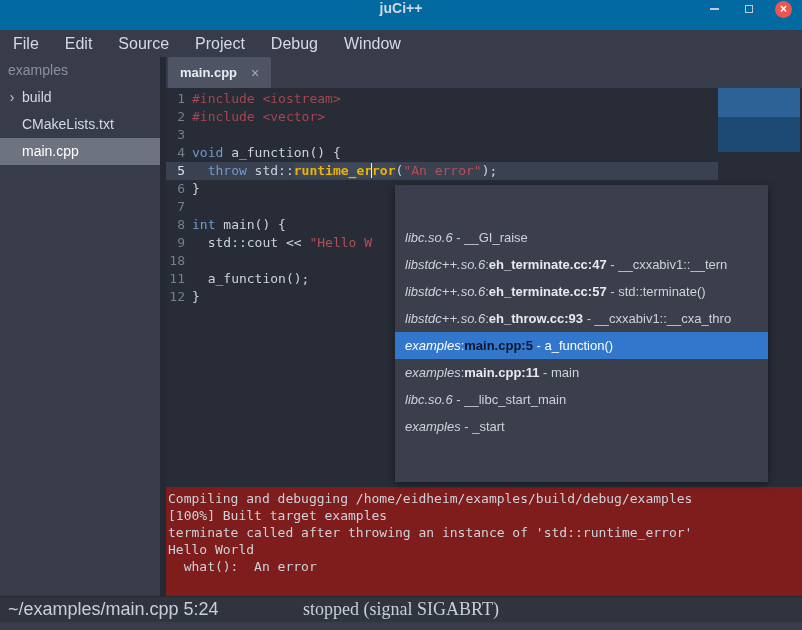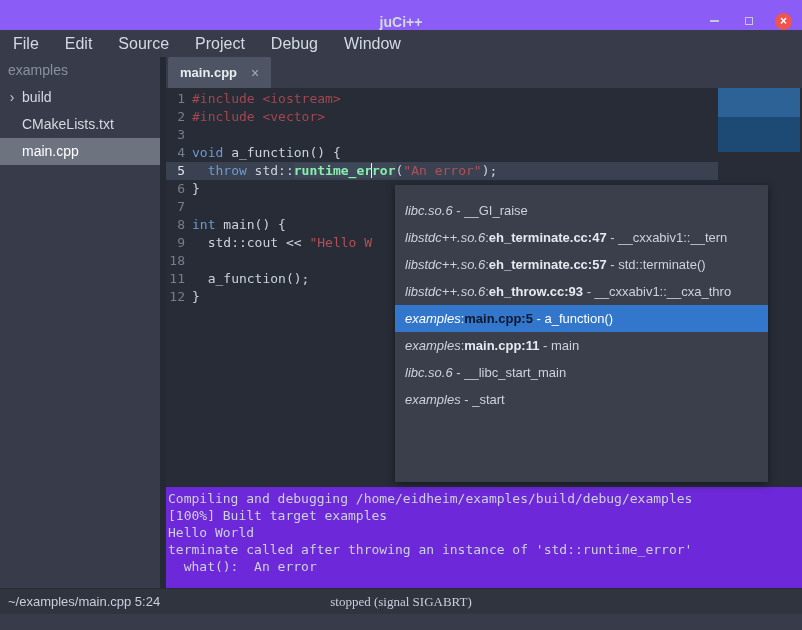--- a/index.html
+++ b/index.html
@@ -1,20 +1,20 @@
 <!DOCTYPE html>
 <html><head>
 <meta charset="utf-8">
 <style>
   *{margin:0;padding:0;box-sizing:border-box;}
   html,body{width:802px;height:630px;overflow:hidden;}
   body{position:relative;background:#383c4a;font-family:"Liberation Sans",sans-serif;color:#d3dae3;}
 
   
-  .titlebar{height:30px;background:#8b5cf6;position:relative;display:flex;align-items:flex-end;}
+  .titlebar{height:30px;background:#0369a1;position:relative;display:flex;align-items:flex-start;}
   .title{position:absolute;left:0;right:0;text-align:center;font-size:14px;font-weight:bold;color:#d3dae3;}
   .win-controls{margin-left:auto;display:flex;align-items:center;gap:17px;padding-right:10px;position:relative;z-index:2;}
   .wbtn{width:18px;height:18px;display:flex;align-items:center;justify-content:center;cursor:default;}
   .min-glyph{width:9px;height:2px;background:#c4c9d2;display:block;}
   .restore-glyph{width:8px;height:8px;border:1.5px solid #c4c9d2;display:block;}
   .wbtn.close{width:17px;height:17px;border-radius:50%;background:#f0544c;}
   .close-x{color:#fff;font-size:12px;font-weight:bold;line-height:17px;}
 
   
   .menubar{height:27px;background:#383c4a;display:flex;align-items:stretch;}
@@ -41,35 +41,35 @@
   .editor{height:399px;background:#272c37;position:relative;font-family:"DejaVu Sans Mono",monospace;font-size:13px;overflow:hidden;}
   .code-area{padding-top:2px;}
   .code-line{height:18px;line-height:18px;white-space:pre;}
   .code-line.current{background:linear-gradient(to right,#3a4150 0,#3a4150 552px,rgba(0,0,0,0) 552px);}
   .gutter{display:inline-block;width:26px;padding-right:7px;text-align:right;color:#767d8c;}
   .code-line.current .gutter{color:#dde2e9;}
   .tk-plain{color:#ccd3dd;}
   .tk-pp{color:#a4474f;text-align:center;}
   .tk-str{color:#b25157;}
   .tk-kw{color:#6f9ad1;}
-  .tk-sym{color:#86efac;font-weight:bold;background:#3f4858;}
+  .tk-sym{color:#eab308;font-weight:bold;background:#3f4858;}
   .tk-cursor{display:inline-block;width:2px;height:15px;background:#eef1f5;vertical-align:-3px;margin:0 -1px;}
   .tooltip-box{position:absolute;left:552px;top:0;width:82px;height:64px;background:linear-gradient(180deg,#2c6295 0%,#2c6295 45%,#1d4a74 45%,#1d4a74 100%);}
 
   
-  .console{height:117px;background:#6d28d9;font-family:"DejaVu Sans Mono",monospace;font-size:13px;color:#ccd2da;padding:3px 0 0 2px;overflow:hidden;}
+  .console{height:117px;background:#7f1d1d;font-family:"DejaVu Sans Mono",monospace;font-size:13px;color:#ccd2da;padding:3px 0 0 2px;overflow:hidden;}
   .console-line{height:17px;line-height:17px;white-space:pre;}
 
   
-  .statusbar{position:absolute;left:0;bottom:16px;width:802px;height:26px;background:#2f343f;border-top:1px solid #252a33;display:flex;align-items:center;font-size:13px;color:#c8cedb;}
+  .statusbar{position:absolute;left:0;bottom:8px;width:802px;height:26px;background:#2f343f;border-top:1px solid #252a33;display:flex;align-items:center;font-size:18px;color:#c8cedb;}
   .status-left{padding-left:8px;}
   .status-center{position:absolute;left:0;right:0;text-align:center;font-family:Liberation Serif, serif;}
 
   
-  .popup{position:absolute;left:395px;top:185px;width:373px;height:297px;background:#3a3f4b;z-index:10;box-shadow:0 2px 8px rgba(0,0,0,.45);padding-top:12px;overflow:hidden;}
+  .popup{position:absolute;left:395px;top:185px;width:373px;height:297px;background:#3a3f4b;z-index:10;box-shadow:0 2px 8px rgba(0,0,0,.45);padding-top:39px;overflow:hidden;}
   .popup-row{height:27px;line-height:27px;padding:0 10px;font-size:13px;white-space:nowrap;overflow:hidden;color:#ccd2dc;}
   .popup-row .lib{font-style:italic;}
   .popup-row .file{font-weight:bold;color:#e6eaf0;}
   .popup-row.selected{background:#3277cb;color:#ffffff;}
   .popup-row.selected .file{color:#0f172a;}
 </style>
 </head>
 <body>
 
 <div class="titlebar">
@@ -134,22 +134,22 @@
           <div class="code-line"><span class="gutter">9</span><span class="code"><span class="tk-plain">  std::cout &lt;&lt; </span><span class="tk-str">"Hello W</span></span></div>
           <div class="code-line"><span class="gutter">18</span><span class="code"></span></div>
           <div class="code-line"><span class="gutter">11</span><span class="code"><span class="tk-plain">  a_function();</span></span></div>
           <div class="code-line"><span class="gutter">12</span><span class="code"><span class="tk-plain">}</span></span></div>
         </div>
       <div class="tooltip-box"></div>
     </div>
     <div class="console">
         <div class="console-line">Compiling and debugging /home/eidheim/examples/build/debug/examples</div>
         <div class="console-line">[100%] Built target examples</div>
+        <div class="console-line">terminate called after throwing an instance of 'std::runtime_error'</div>
         <div class="console-line">Hello World</div>
-        <div class="console-line">terminate called after throwing an instance of 'std::runtime_error'</div>
         <div class="console-line">  what():  An error</div>
       </div>
   </div>
 </div>
 
 <div class="popup">
   <div>
       <div class="popup-row"><span class="lib">libc.so.6</span><span class="rest"> - __GI_raise</span></div>
       <div class="popup-row"><span class="lib">libstdc++.so.6</span><span class="sep">:</span><span class="file">eh_terminate.cc:47</span><span class="rest"> - __cxxabiv1::__tern</span></div>
       <div class="popup-row"><span class="lib">libstdc++.so.6</span><span class="sep">:</span><span class="file">eh_terminate.cc:57</span><span class="rest"> - std::terminate()</span></div>

